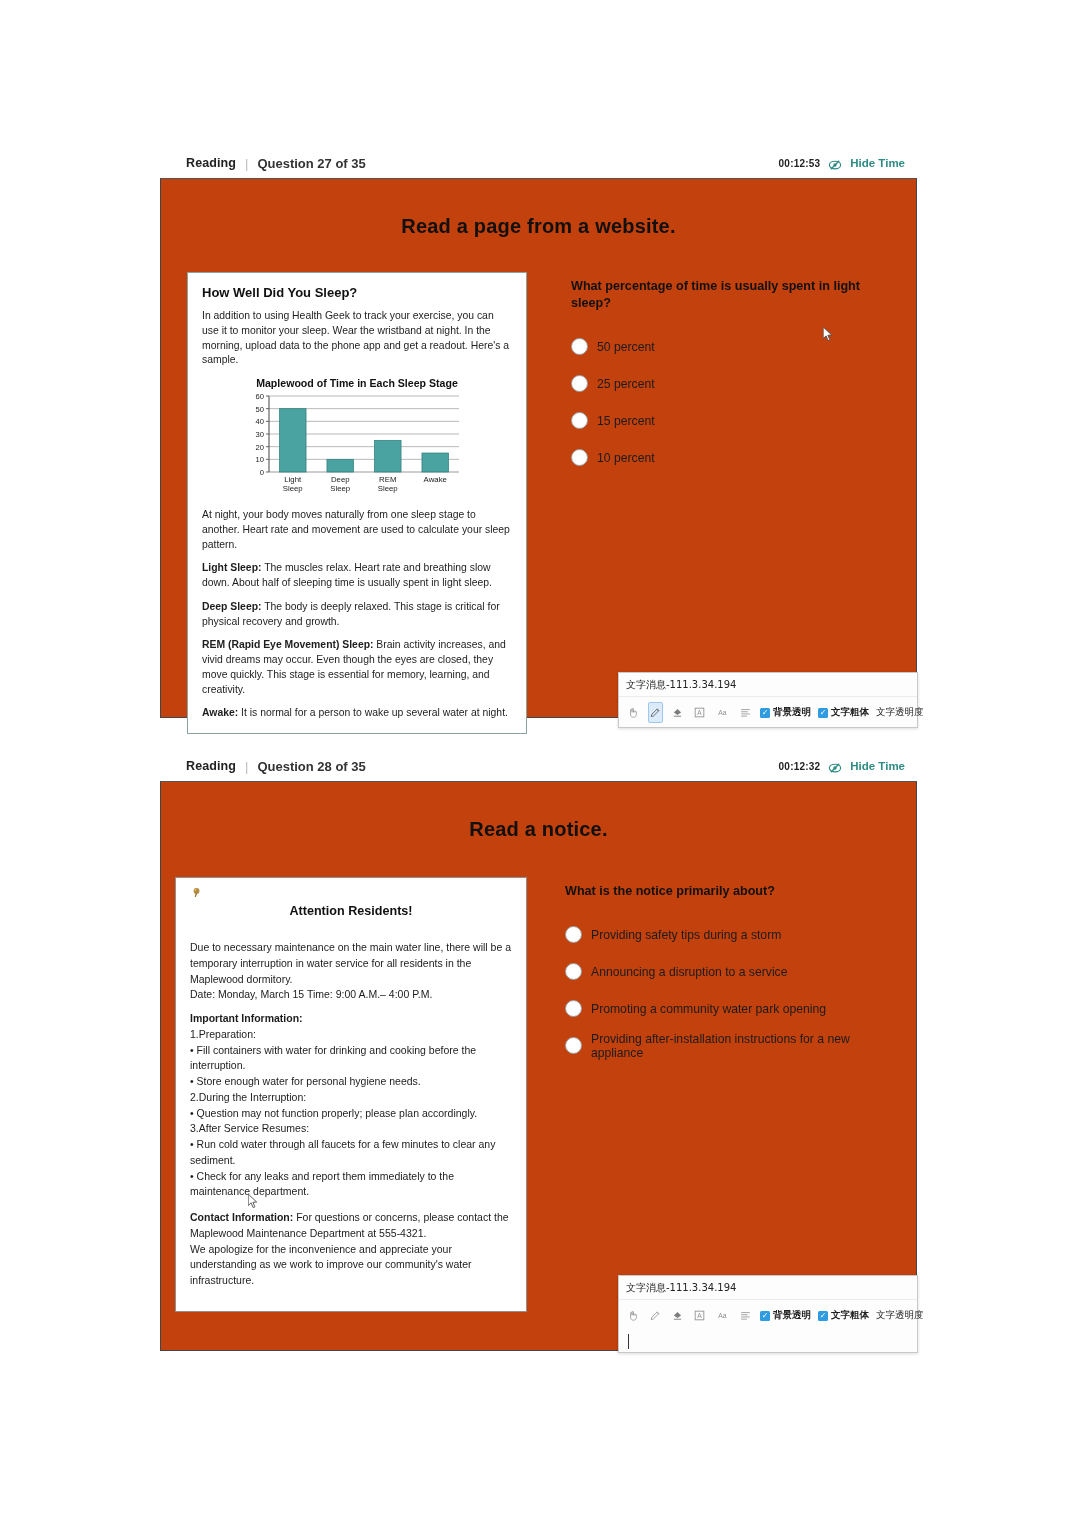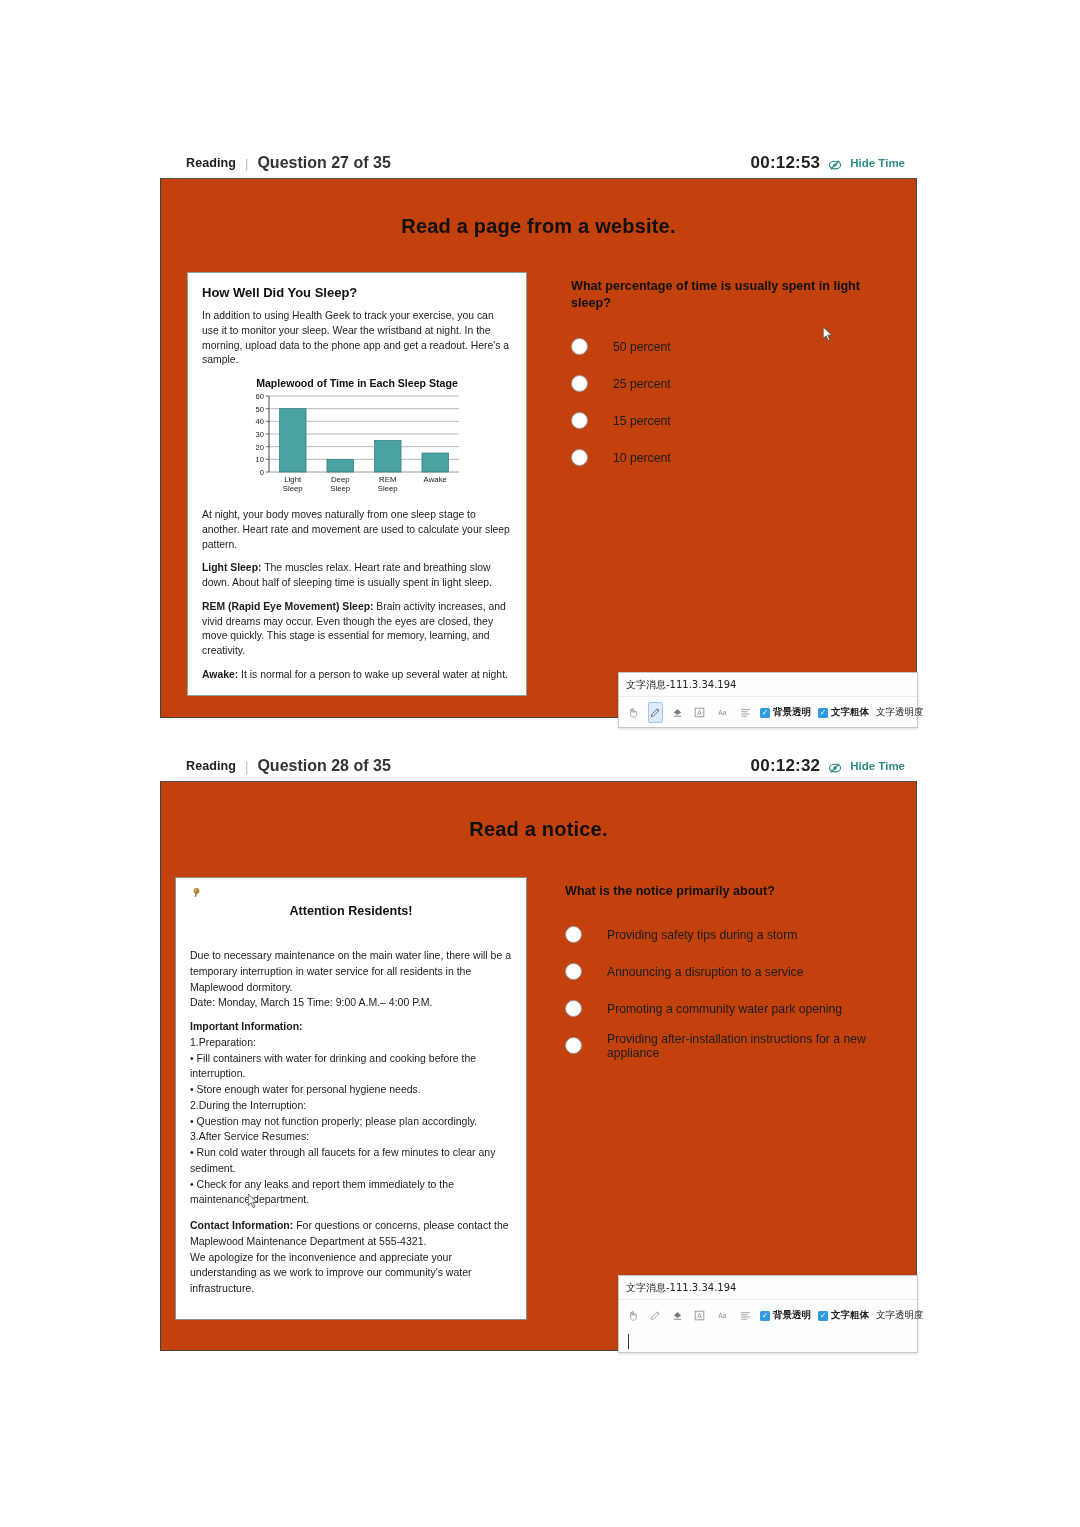--- a/index.html
+++ b/index.html
@@ -17,23 +17,23 @@
   .panel{position:absolute;left:160px;width:757px;background:#ffffff;}
   .panel-topline{position:absolute;left:0;top:0;width:100%;height:2px;background:#3b8f8a;}
   .panel-header{
     position:relative;height:30px;background:#ffffff;
     display:flex;align-items:center;
     padding:0 12px 0 26px;box-sizing:border-box;
   }
   .hdr-left{display:flex;align-items:center;gap:9px;}
   .hdr-section{font-size:12.5px;font-weight:bold;color:#222;letter-spacing:.1px;}
   .hdr-div{color:#bbb;font-size:13px;}
-  .hdr-qnum{font-size:16px;font-weight:bold;color:#333;}
+  .hdr-qnum{font-size:13px;font-weight:bold;color:#333;}
   .hdr-right{margin-left:auto;display:flex;align-items:center;gap:8px;}
-  .hdr-timer{font-size:17px;font-weight:bold;color:#222;letter-spacing:.2px;}
+  .hdr-timer{font-size:10px;font-weight:bold;color:#222;letter-spacing:.2px;}
   .hdr-hide{font-size:11.5px;font-weight:bold;color:#2e8b84;}
   .eye-icon{width:14px;height:14px;display:inline-block;position:relative;top:2px;}
 
   .panel-body{
     position:relative;
     border:1.6px solid #444;
     border-top:1.6px solid #555;
     background:#c2410c;
     box-sizing:border-box;
   }
@@ -60,30 +60,30 @@
   .stim-p b{font-weight:bold;}
 
   
   .chart-wrap{margin:4px 0 10px 0;}
   .chart-title{text-align:center;font-size:10.6px;font-weight:bold;color:#111;margin-bottom:3px;}
   .chart-area{display:flex;justify-content:center;}
   svg{display:block;}
 
   
   .q-text{font-size:12.6px;font-weight:bold;color:#111;line-height:1.35;margin:0 0 16px 0;}
-  .opt{display:flex;align-items:center;gap:25px;height:37px;}
+  .opt{display:flex;align-items:center;gap:9px;height:37px;}
   .radio{
     width:15px;height:15px;border-radius:50%;
     border:1.4px solid #9a9a9a;background:#fff;flex:0 0 15px;
   }
   .opt-label{font-size:12.2px;color:#1c1c1c;}
 
   
   .pin{width:100%;text-align:center;height:14px;line-height:14px;font-size:13px;}
-  .notice-h{text-align:center;font-size:12.6px;font-weight:bold;color:#111;margin:4px 0 30px 0;}
+  .notice-h{text-align:center;font-size:12.6px;font-weight:bold;color:#111;margin:4px 0 22px 0;}
   .notice-p{font-size:10.5px;line-height:1.5;color:#1c1c1c;margin:0 0 8px 0;}
   .notice-p.tight{margin-bottom:0;}
   .notice-list{font-size:10.5px;line-height:1.5;color:#1c1c1c;margin:0;}
 
   
   .tool{
     position:absolute;background:#fdfdfd;border:1px solid #c8c8c8;
     box-shadow:0 1px 3px rgba(0,0,0,.14);box-sizing:border-box;
   }
   .tool-title{
@@ -181,20 +181,21 @@
                     <text x="93.25" y="98.6" font-size="7.8" text-anchor="middle" fill="#1a1a1a" font-family="Liberation Sans, sans-serif">Sleep</text>
                     <text x="140.75" y="90" font-size="7.8" text-anchor="middle" fill="#1a1a1a" font-family="Liberation Sans, sans-serif">REM</text>
                     <text x="140.75" y="98.6" font-size="7.8" text-anchor="middle" fill="#1a1a1a" font-family="Liberation Sans, sans-serif">Sleep</text>
                     <text x="188.25" y="90" font-size="7.8" text-anchor="middle" fill="#1a1a1a" font-family="Liberation Sans, sans-serif">Awake</text>
                   </svg>
               </div>
             </div>
 
             <div class="stim-p"><span>At night, your body moves naturally from one sleep stage to another. Heart rate and movement are used to calculate your sleep pattern.</span></div>
             <div class="stim-p"><b>Light Sleep:</b><span> The muscles relax. Heart rate and breathing slow down. About half of sleeping time is usually spent in light sleep.</span></div>
+            <div class="stim-p"><b>Deep Sleep:</b><span> The body is deeply relaxed. This stage is critical for physical recovery and growth.</span></div>
             <div class="stim-p"><b>REM (Rapid Eye Movement) Sleep:</b><span> Brain activity increases, and vivid dreams may occur. Even though the eyes are closed, they move quickly. This stage is essential for memory, learning, and creativity.</span></div>
             <div class="stim-p"><b>Awake:</b><span> It is normal for a person to wake up several water at night.</span></div>
           </div>
         </div>
 
         <div class="col-right">
           <div class="q-text">What percentage of time is usually spent in light sleep?</div>
           <div class="opt">
             <span class="radio"></span>
             <span class="opt-label">50 percent</span>

